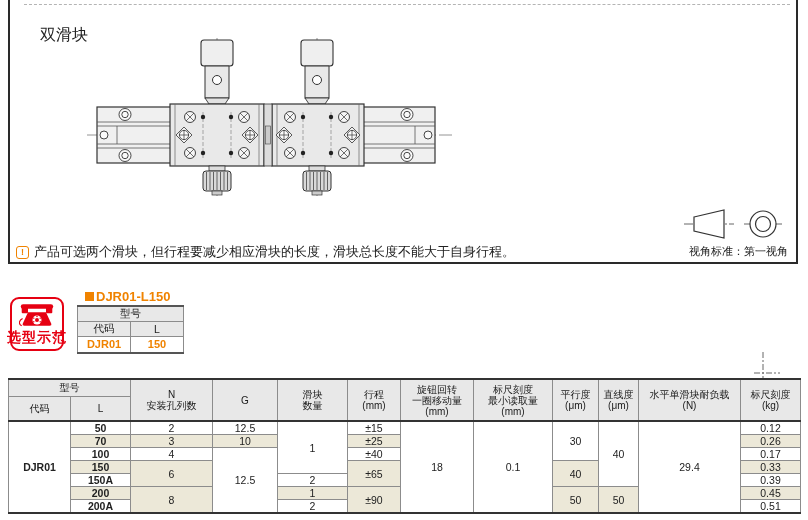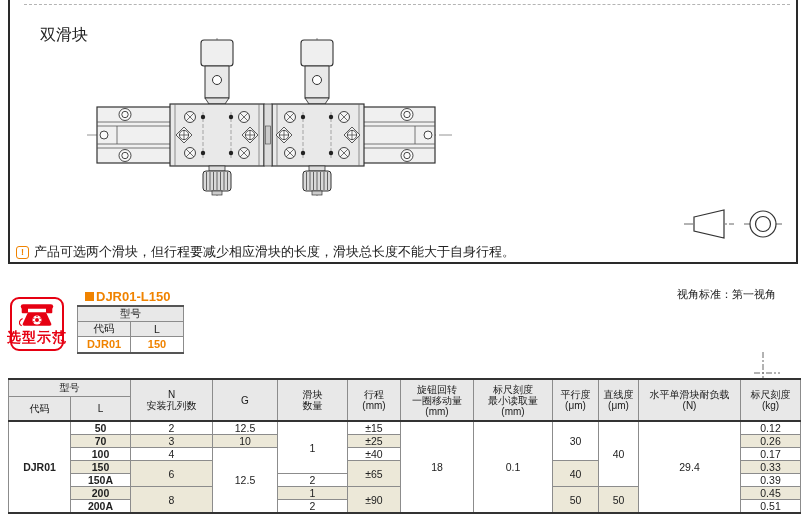--- a/index.html
+++ b/index.html
@@ -49,22 +49,22 @@
     font-size: 9px; font-weight: bold;
     line-height: 10px; text-align: center;
     margin-right: 5px;
     flex: 0 0 auto;
   }
   .note-text { font-size: 13px; color: #222; text-align: right; }
 
   .view-icons { position: absolute; right: 8px; top: 206px; }
   .view-label {
     position: absolute;
-    right: 20px; top: 244px;
-    font-size: 11px; color: #222; margin-top: 43px;
+    right: 8px; top: 244px;
+    font-size: 11px; color: #222;
   }
 
   
   .badge {
     position: absolute;
     left: 10px; top: 297px;
     width: 54px; height: 54px;
     border: 2px solid #E60012;
     border-radius: 9px;
     background: #fff;

